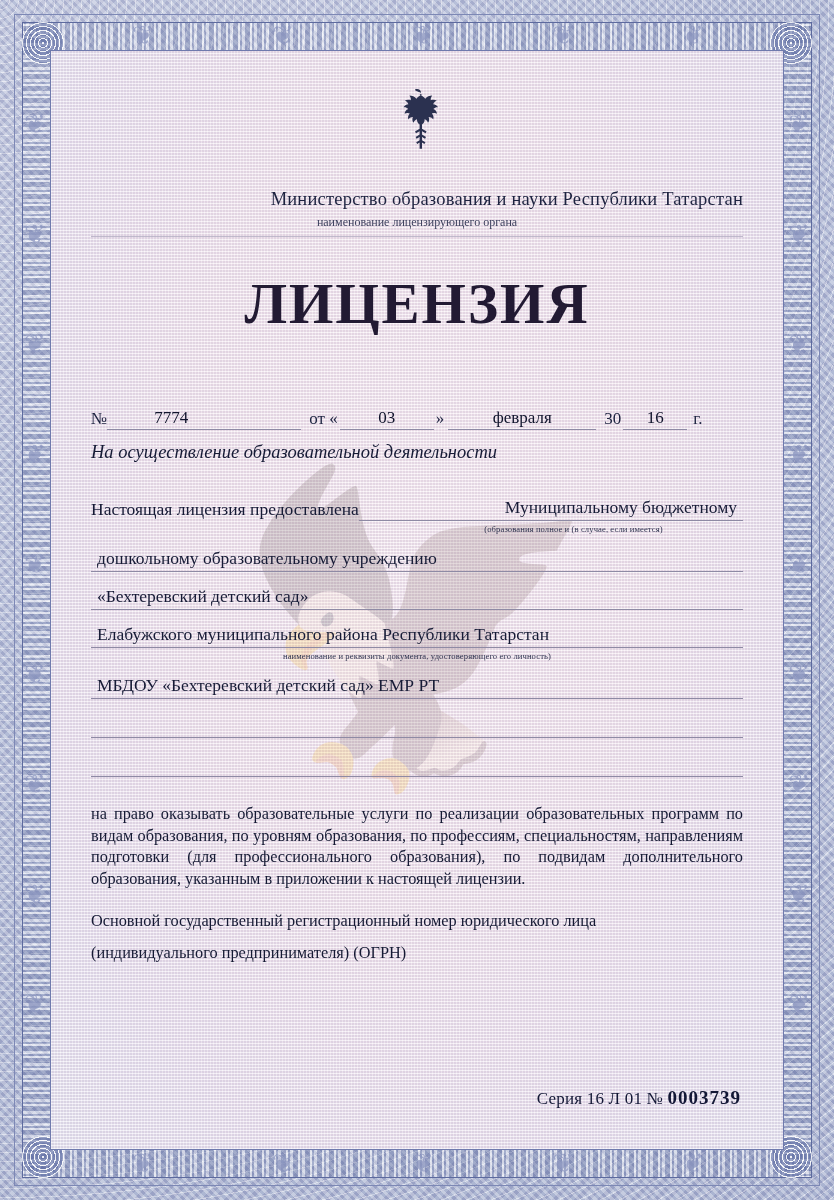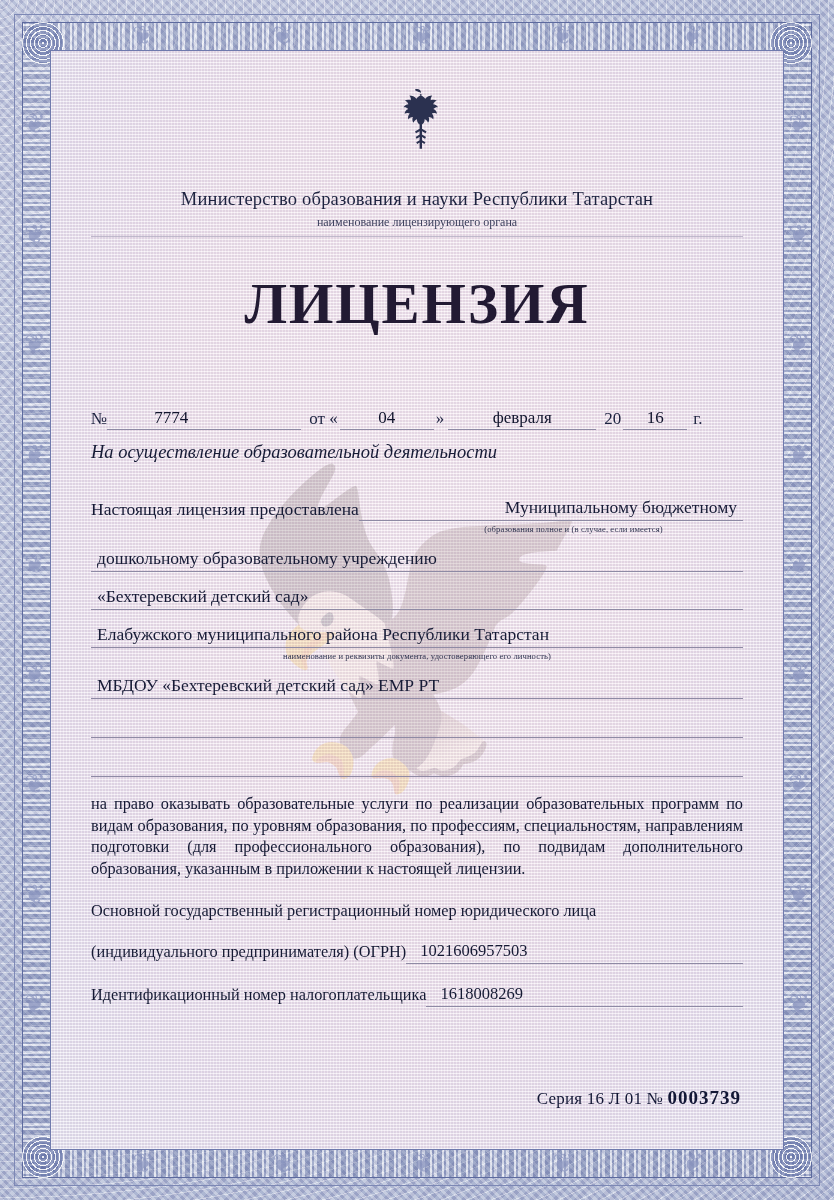--- a/index.html
+++ b/index.html
@@ -146,21 +146,21 @@
   }
   .emblem .glyph {
     font-size: 62px;
     line-height: 62px;
     color: #2e3550;
     letter-spacing: -2px;
   }
 
   .ministry {
     margin-top: 20px;
-    text-align: center;
+    text-align: right;
     font-size: 18.5px;
     color: #1d2340;
     letter-spacing: .2px;
   }
   .caption {
     margin-top: 5px;
     text-align: center;
     font-size: 12px;
     color: #3b3f5c;
   }
@@ -241,34 +241,34 @@
     padding: 0 6px 2px 6px;
     margin-top: 14px;
   }
   .blank-line {
     border-bottom: 1px solid #8e8aa4;
     height: 22px;
     margin-top: 16px;
   }
 
   .para {
-    margin-top: 16px;
+    margin-top: 26px;
     font-size: 16.3px;
     line-height: 1.32;
     color: #151a34;
     text-align: justify;
     text-justify: inter-word;
   }
   .ogrn-label {
     margin-top: 22px;
     font-size: 16.3px;
     color: #151a34;
   }
   .ogrn-row {
-    margin-top: 20px;
+    margin-top: 12px;
     display: flex;
     align-items: flex-end;
     font-size: 16.3px;
     color: #151a34;
   }
   .ogrn-row .static { white-space: nowrap; padding-bottom: 2px; }
   .ogrn-row .value {
     flex: 1;
     border-bottom: 1px solid #8e8aa4;
     padding: 0 6px 2px 14px;
@@ -353,24 +353,24 @@
       <div class="caption">наименование лицензирующего органа</div>
       <div class="hr-thin"></div>
 
       <div class="title">ЛИЦЕНЗИЯ</div>
 
       <div class="numrow">
         <span class="lbl">№</span>
         <span class="fill n-no">7774</span>
         <span class="fill n-gap">&nbsp;</span>
         <span class="lbl" style="padding:0 2px 1px 8px;margin-top:47px;">от «</span>
-        <span class="fill n-day">04</span>
+        <span class="fill n-day">03</span>
         <span class="lbl" style="padding:0 4px 1px 2px;">»</span>
         <span class="fill n-month">февраля</span>
-        <span class="lbl" style="padding:0 2px 1px 8px;">20</span>
+        <span class="lbl" style="padding:0 2px 1px 8px;">30</span>
         <span class="fill n-year">16</span>
         <span class="lbl" style="padding:0 0 1px 6px;">г.</span>
       </div>
 
       <div class="subject">На осуществление образовательной деятельности</div>
 
       <div class="block">
         <div class="line-row">
           <span class="static">Настоящая лицензия предоставлена</span>
           <span class="value">Муниципальному бюджетному</span>
@@ -388,27 +388,22 @@
         <div class="blank-line"></div>
         <div class="blank-line"></div>
       </div>
 
       <div class="para">на право оказывать образовательные услуги по реализации образовательных программ по видам образования, по уровням образования, по профессиям, специальностям, направлениям подготовки (для профессионального образования), по подвидам дополнительного образования, указанным в приложении к настоящей лицензии.</div>
 
       <div class="ogrn-label">Основной государственный регистрационный номер юридического лица</div>
 
       <div class="ogrn-row">
         <span class="static">(индивидуального предпринимателя) (ОГРН)</span>
-        <span class="value">1021606957503</span>
       </div>
 
-      <div class="ogrn-row">
-        <span class="static">Идентификационный номер налогоплательщика</span>
-        <span class="value">1618008269</span>
-      </div>
 
     </div>
 
     <div class="serial">
       <span>Серия 16 Л 01</span>
       <span>№</span>
       <b>0003739</b>
     </div>
   </div>
 </div>

